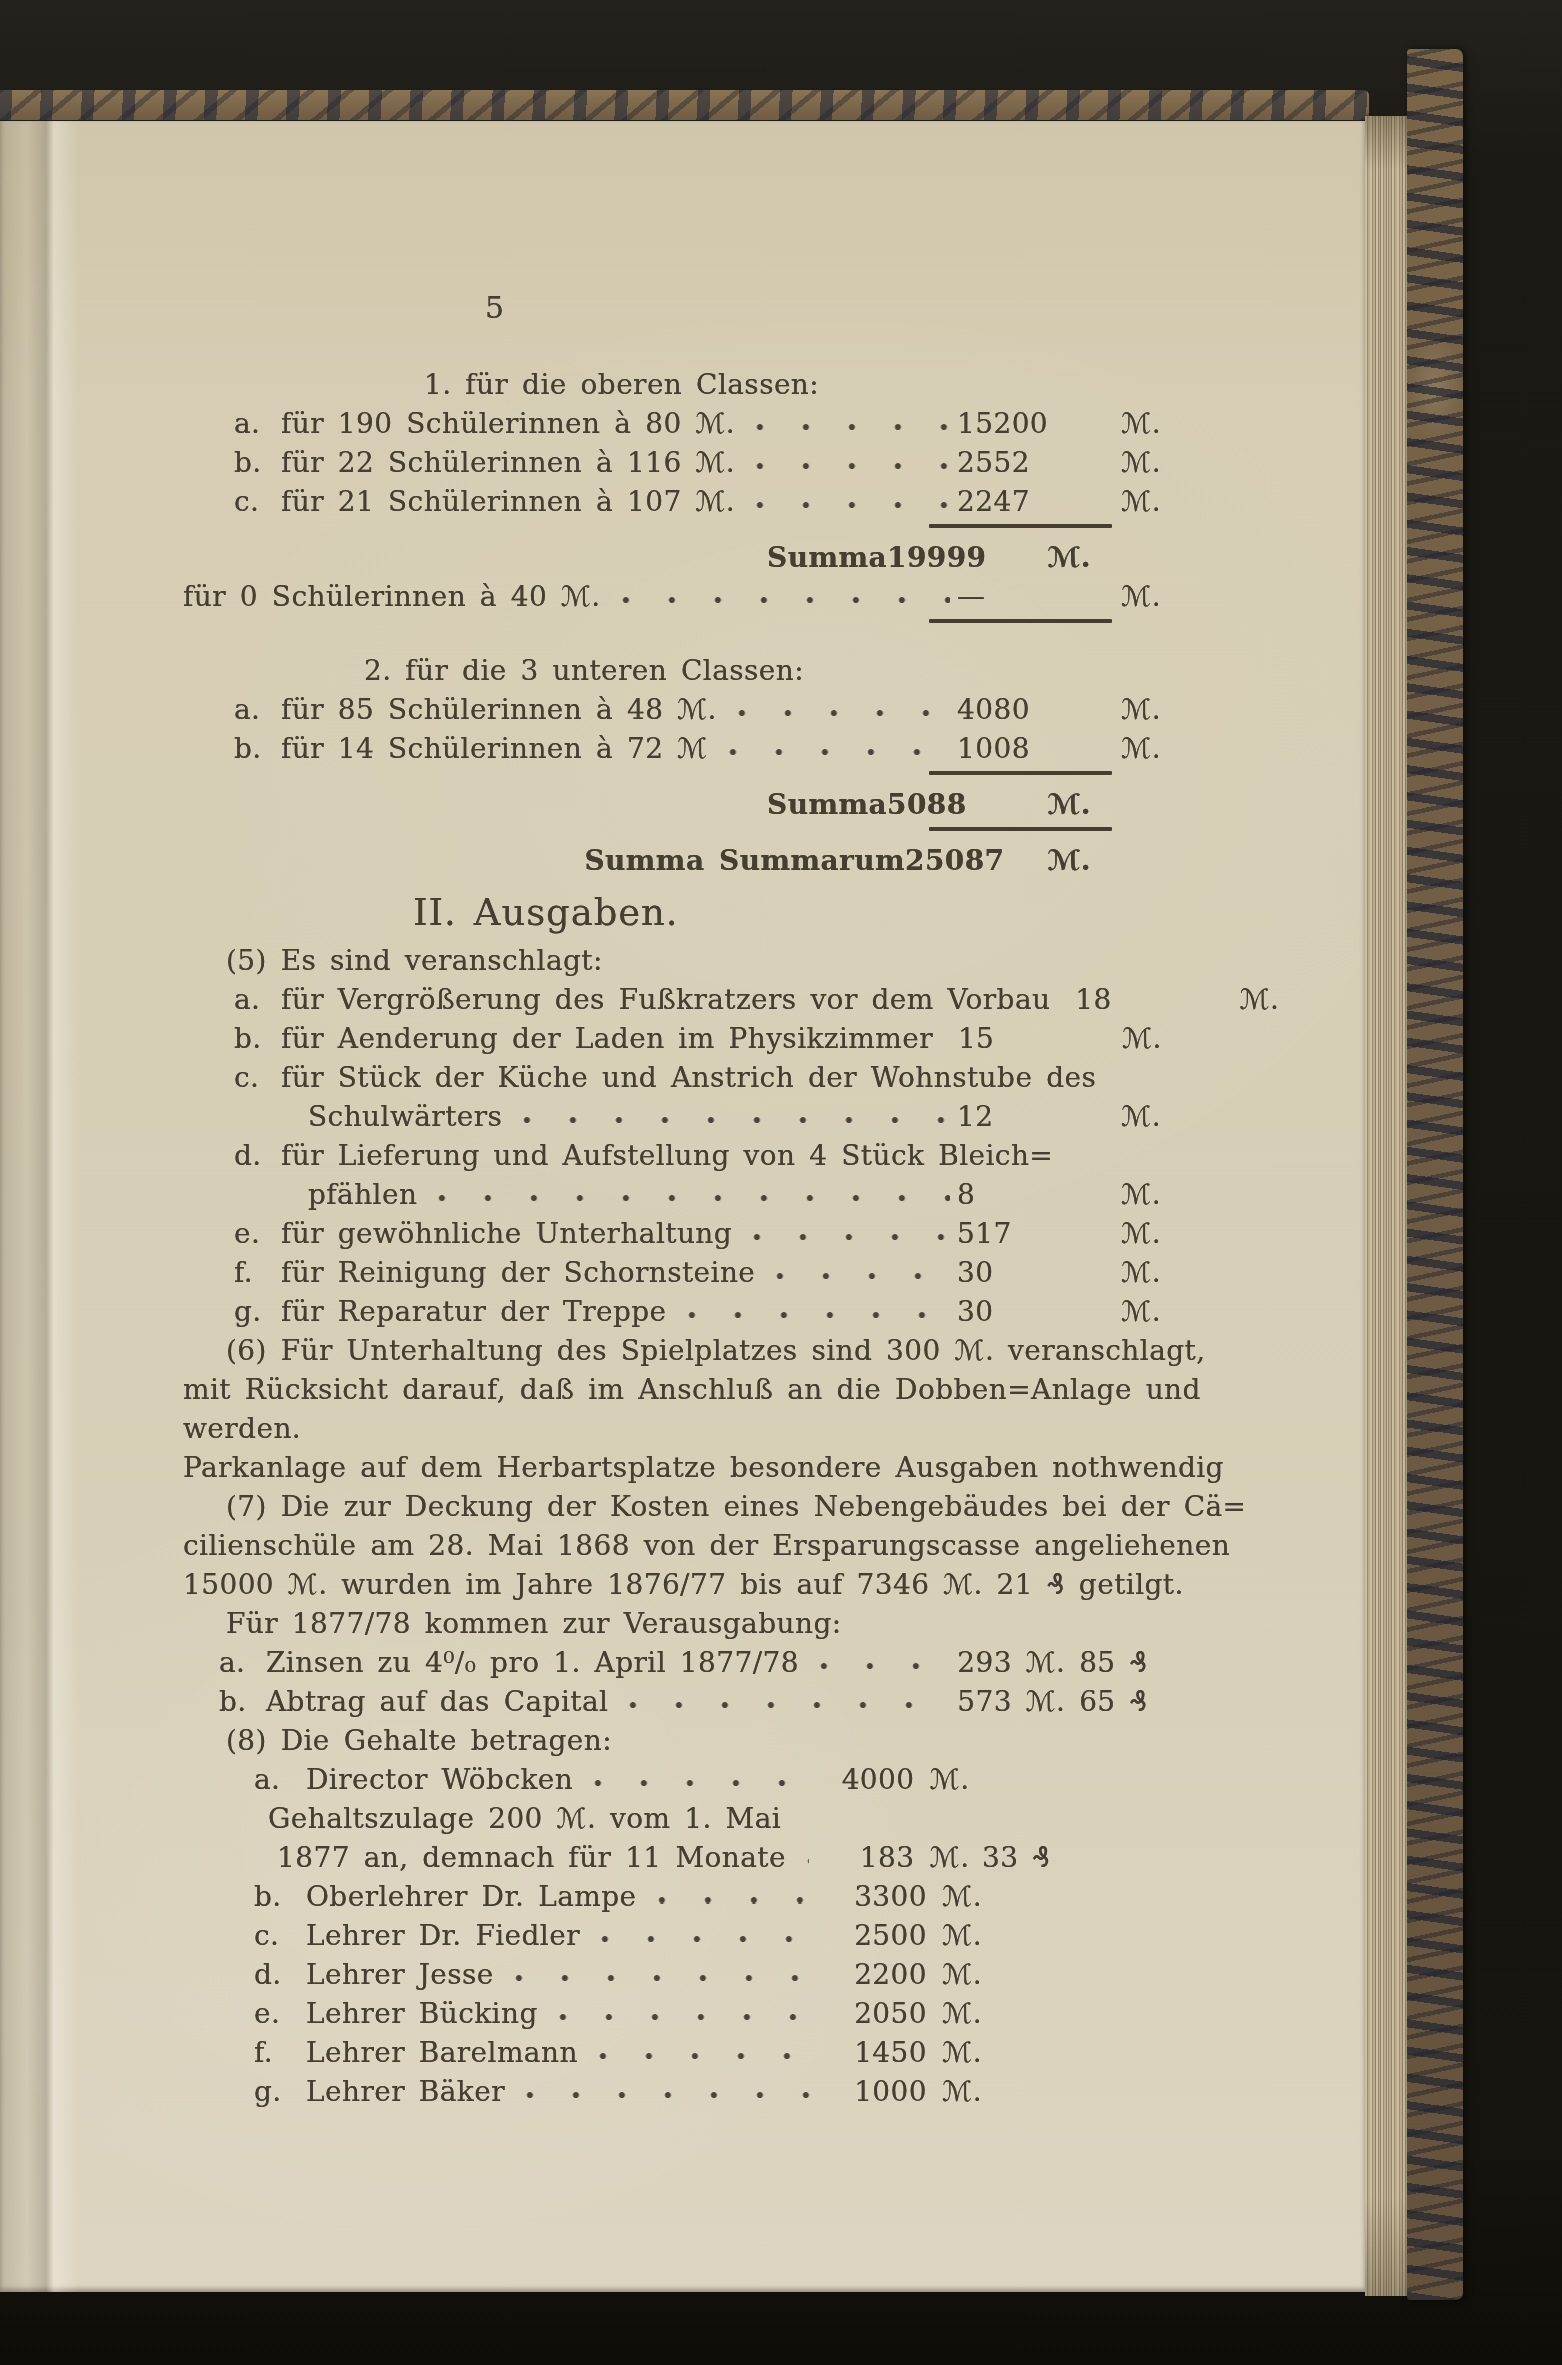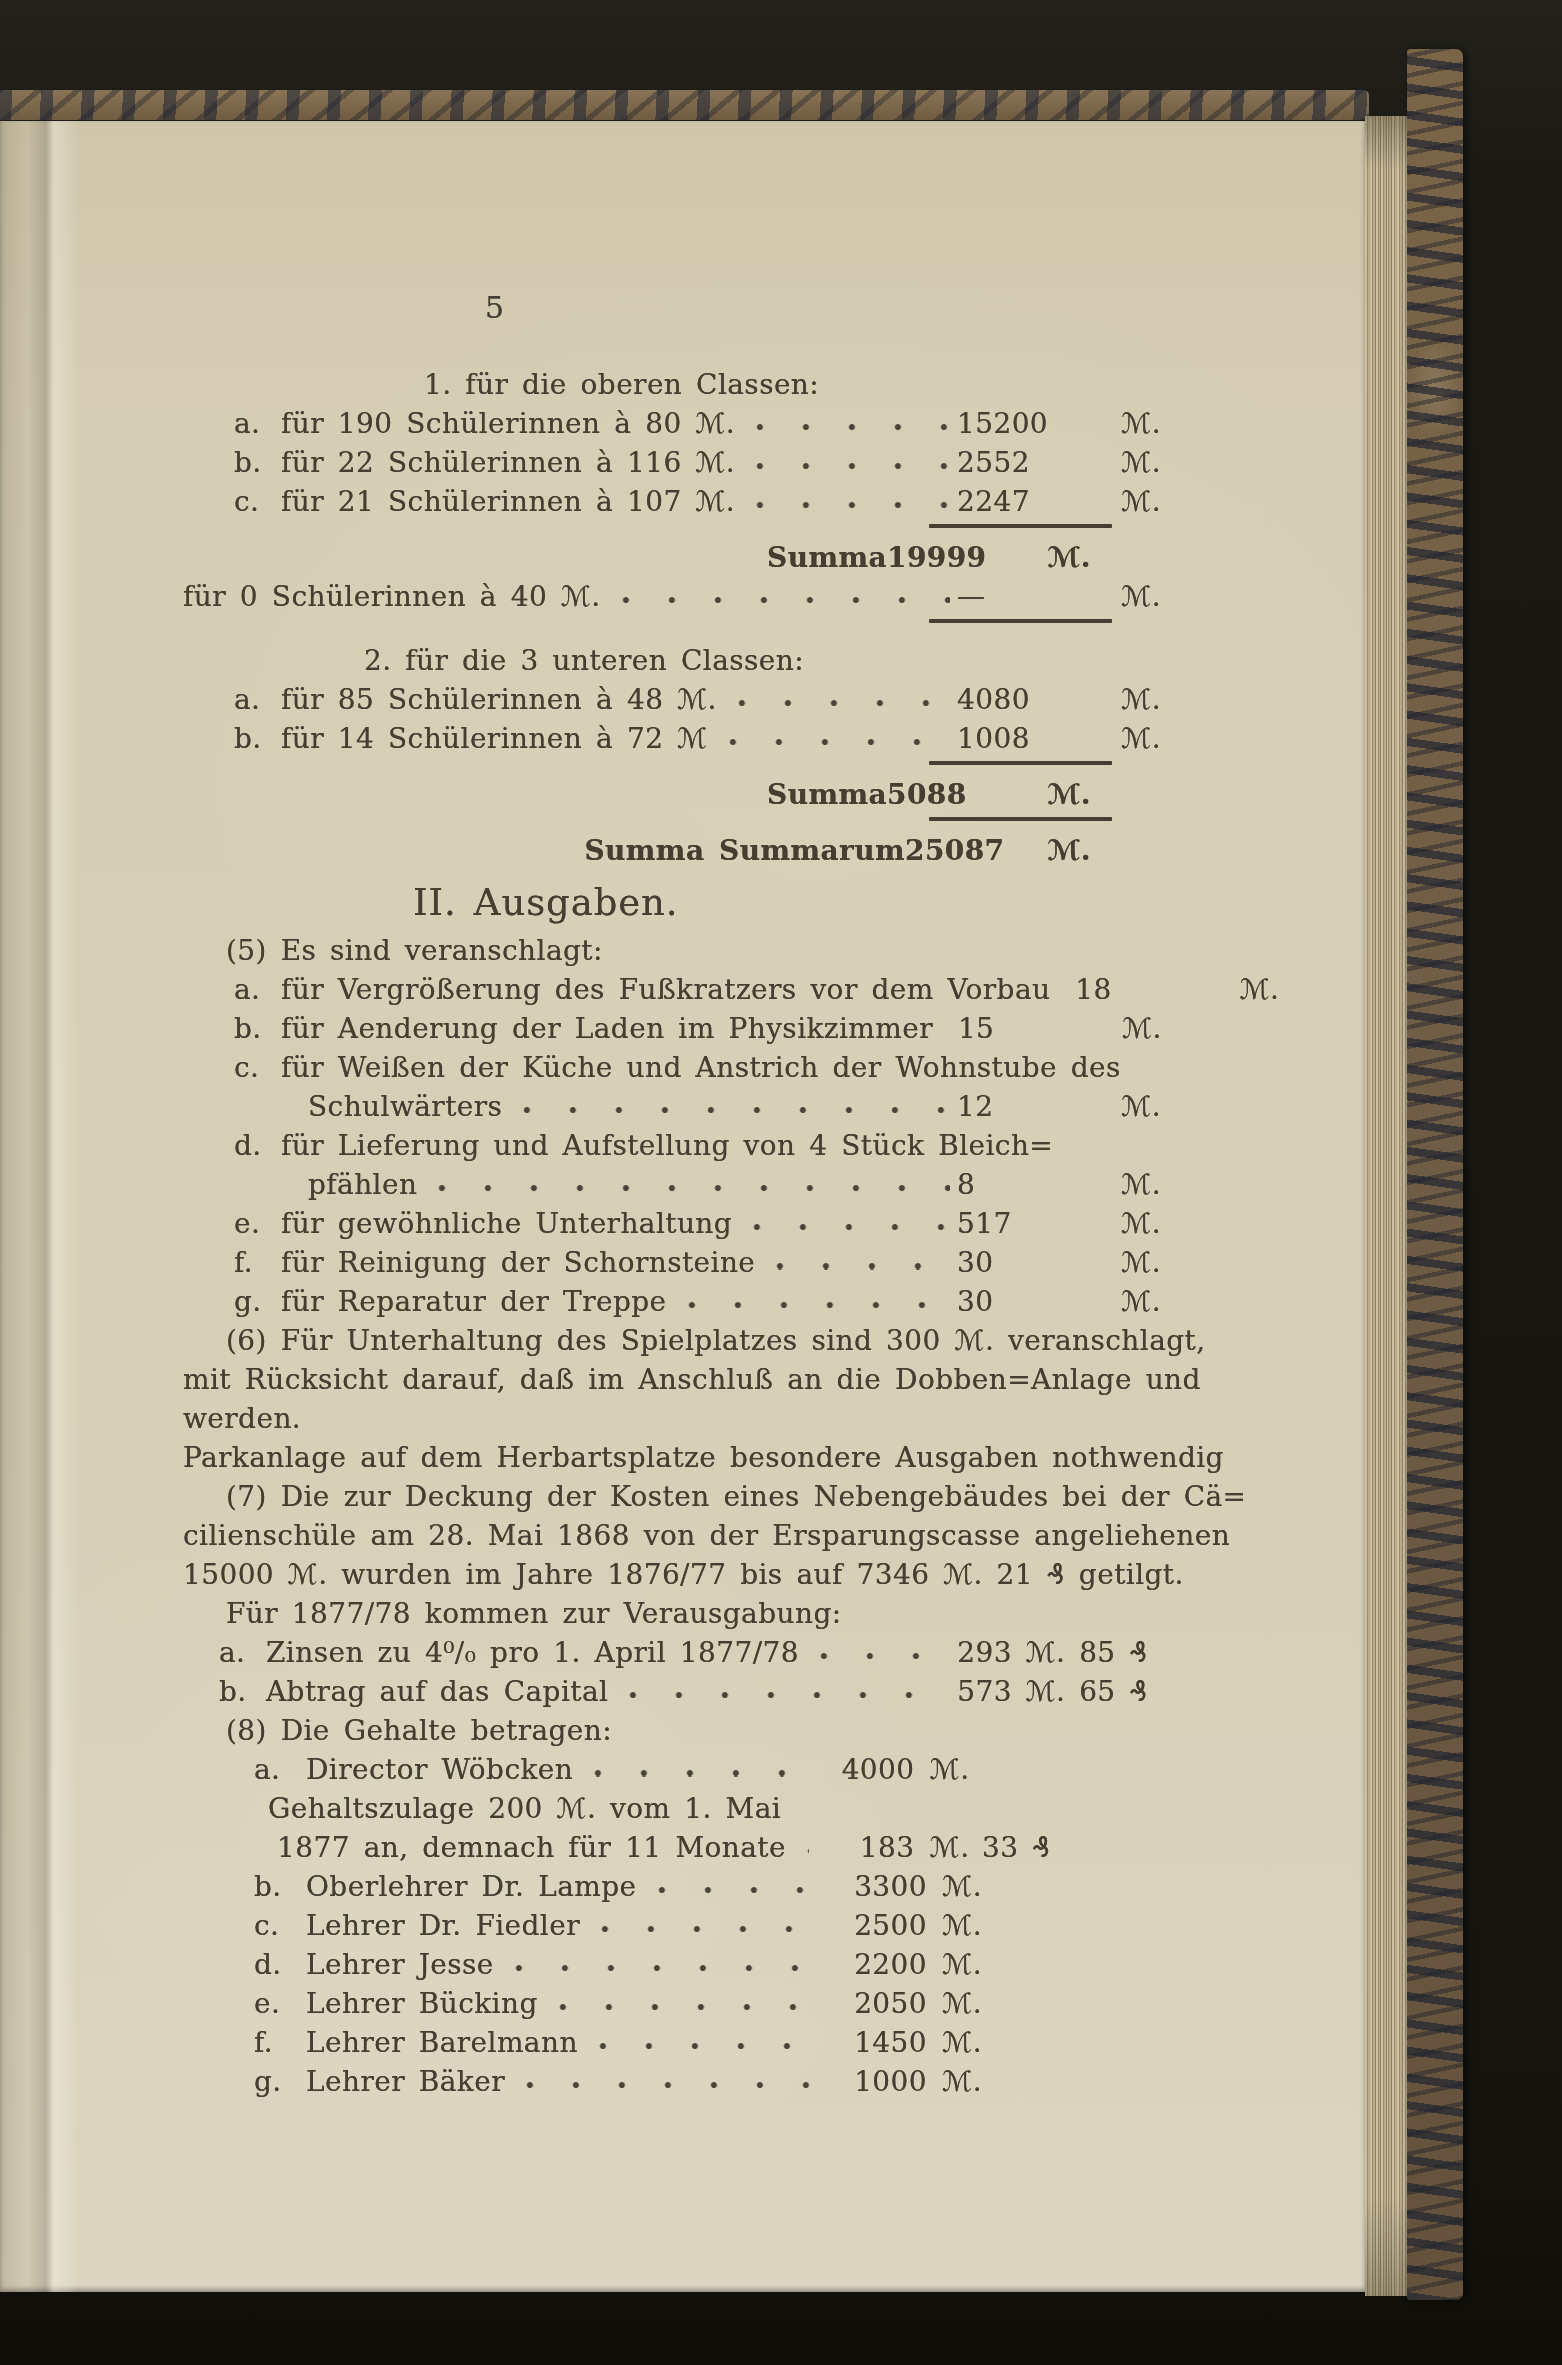--- a/index.html
+++ b/index.html
@@ -66,21 +66,21 @@
   }
   .n{width:134px;flex:none;text-align:left;}
   .u{width:70px;flex:none;text-align:right;}
   .n2{width:98px;flex:none;text-align:right;}
   .u2{width:55px;flex:none;text-align:right;}
   .pf{width:0;flex:none;white-space:nowrap;padding-left:12.5px;overflow:visible;}
   .amt-full{flex:none;text-align:right;}
   .page-number{height:39px;line-height:39px;margin:0 0 38px 302px;font-size:30px;}
   .h-sub{height:39px;line-height:39px;}
   .h1{margin-left:241px;}
-  .h2{margin-left:181px;margin-top:18px;align-items:flex-end;}
+  .h2{margin-left:181px;margin-top:28px;align-items:flex-end;}
   .h-main{
     margin:9px 0 3.6px 230px;height:48px;line-height:48px;
     font-size:37px;font-weight:normal;letter-spacing:0.9px;
   }
   .indent-intro{padding-left:43px;}
   .ind-item{padding-left:51px;}
   .ind-cont{padding-left:125px;}
   .ind-veraus{padding-left:36px;}
   .ind-geh{padding-left:71px;}
   .ind-geh .lbl{width:52px;}
@@ -194,21 +194,21 @@
       </div>
       <div class="row ind-item">
         <span class="lbl">b.</span>
         <span class="txt">für Aenderung der Laden im Physikzimmer</span>
         <span class="leader"></span>
         <span class="n">15</span>
         <span class="u">ℳ.</span>
       </div>
       <div class="row ind-item">
         <span class="lbl">c.</span>
-        <span class="txt">für Weißen der Küche und Anstrich der Wohnstube des</span>
+        <span class="txt">für Stück der Küche und Anstrich der Wohnstube des</span>
       </div>
       <div class="row ind-cont">
         <span class="txt">Schulwärters</span>
         <span class="leader"></span>
         <span class="n">12</span>
         <span class="u">ℳ.</span>
       </div>
       <div class="row ind-item">
         <span class="lbl">d.</span>
         <span class="txt">für Lieferung und Aufstellung von 4 Stück Bleich=</span>

